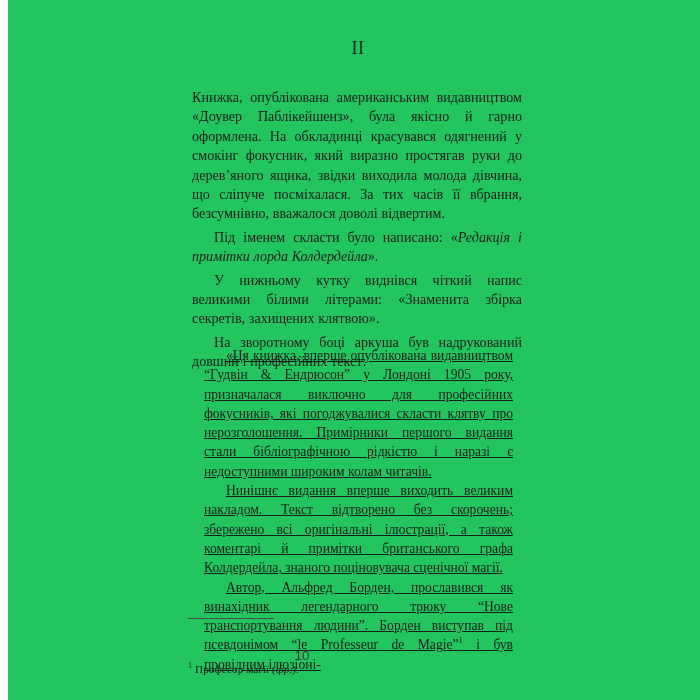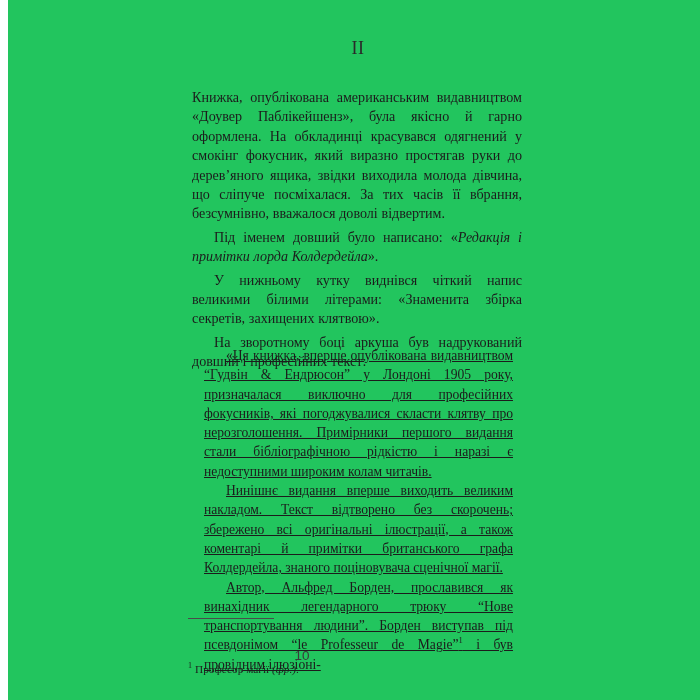--- a/index.html
+++ b/index.html
@@ -116,21 +116,21 @@
 <body>
 
 <div class="page">
 
   <div class="chapter-number">II</div>
 
   <div class="body-block">
 
     <p class="para first">Книжка, опублікована американським видавництвом «Доувер Паблікейшенз», була якісно й гарно оформлена. На обкладинці красувався одягнений у смокінг фокусник, який виразно простягав руки до дерев’яного ящика, звідки виходила молода дівчина, що сліпуче посміхалася. За тих часів її вбрання, безсумнівно, вважалося доволі відвертим.</p>
 
-    <p class="para"><span>Під іменем довший було написано: «</span><span class="italic">Редакція і примітки лорда Колдердейла</span><span>».</span></p>
+    <p class="para"><span>Під іменем скласти було написано: «</span><span class="italic">Редакція і примітки лорда Колдердейла</span><span>».</span></p>
 
     <p class="para">У нижньому кутку виднівся чіткий напис великими білими літерами: «Знаменита збірка секретів, захищених клятвою».</p>
 
     <p class="para">На зворотному боці аркуша був надрукований довший і професійних текст:</p>
 
   </div>
 
   <div class="quote-block">
 
     <p class="quote">«Ця книжка, вперше опублікована видавництвом “Гудвін &amp; Ендрюсон” у Лондоні 1905 року, призначалася виключно для професійних фокусників, які погоджувалися скласти клятву про нерозголошення. Примірники першого видання стали бібліографічною рідкістю і наразі є недоступними широким колам читачів.</p>

